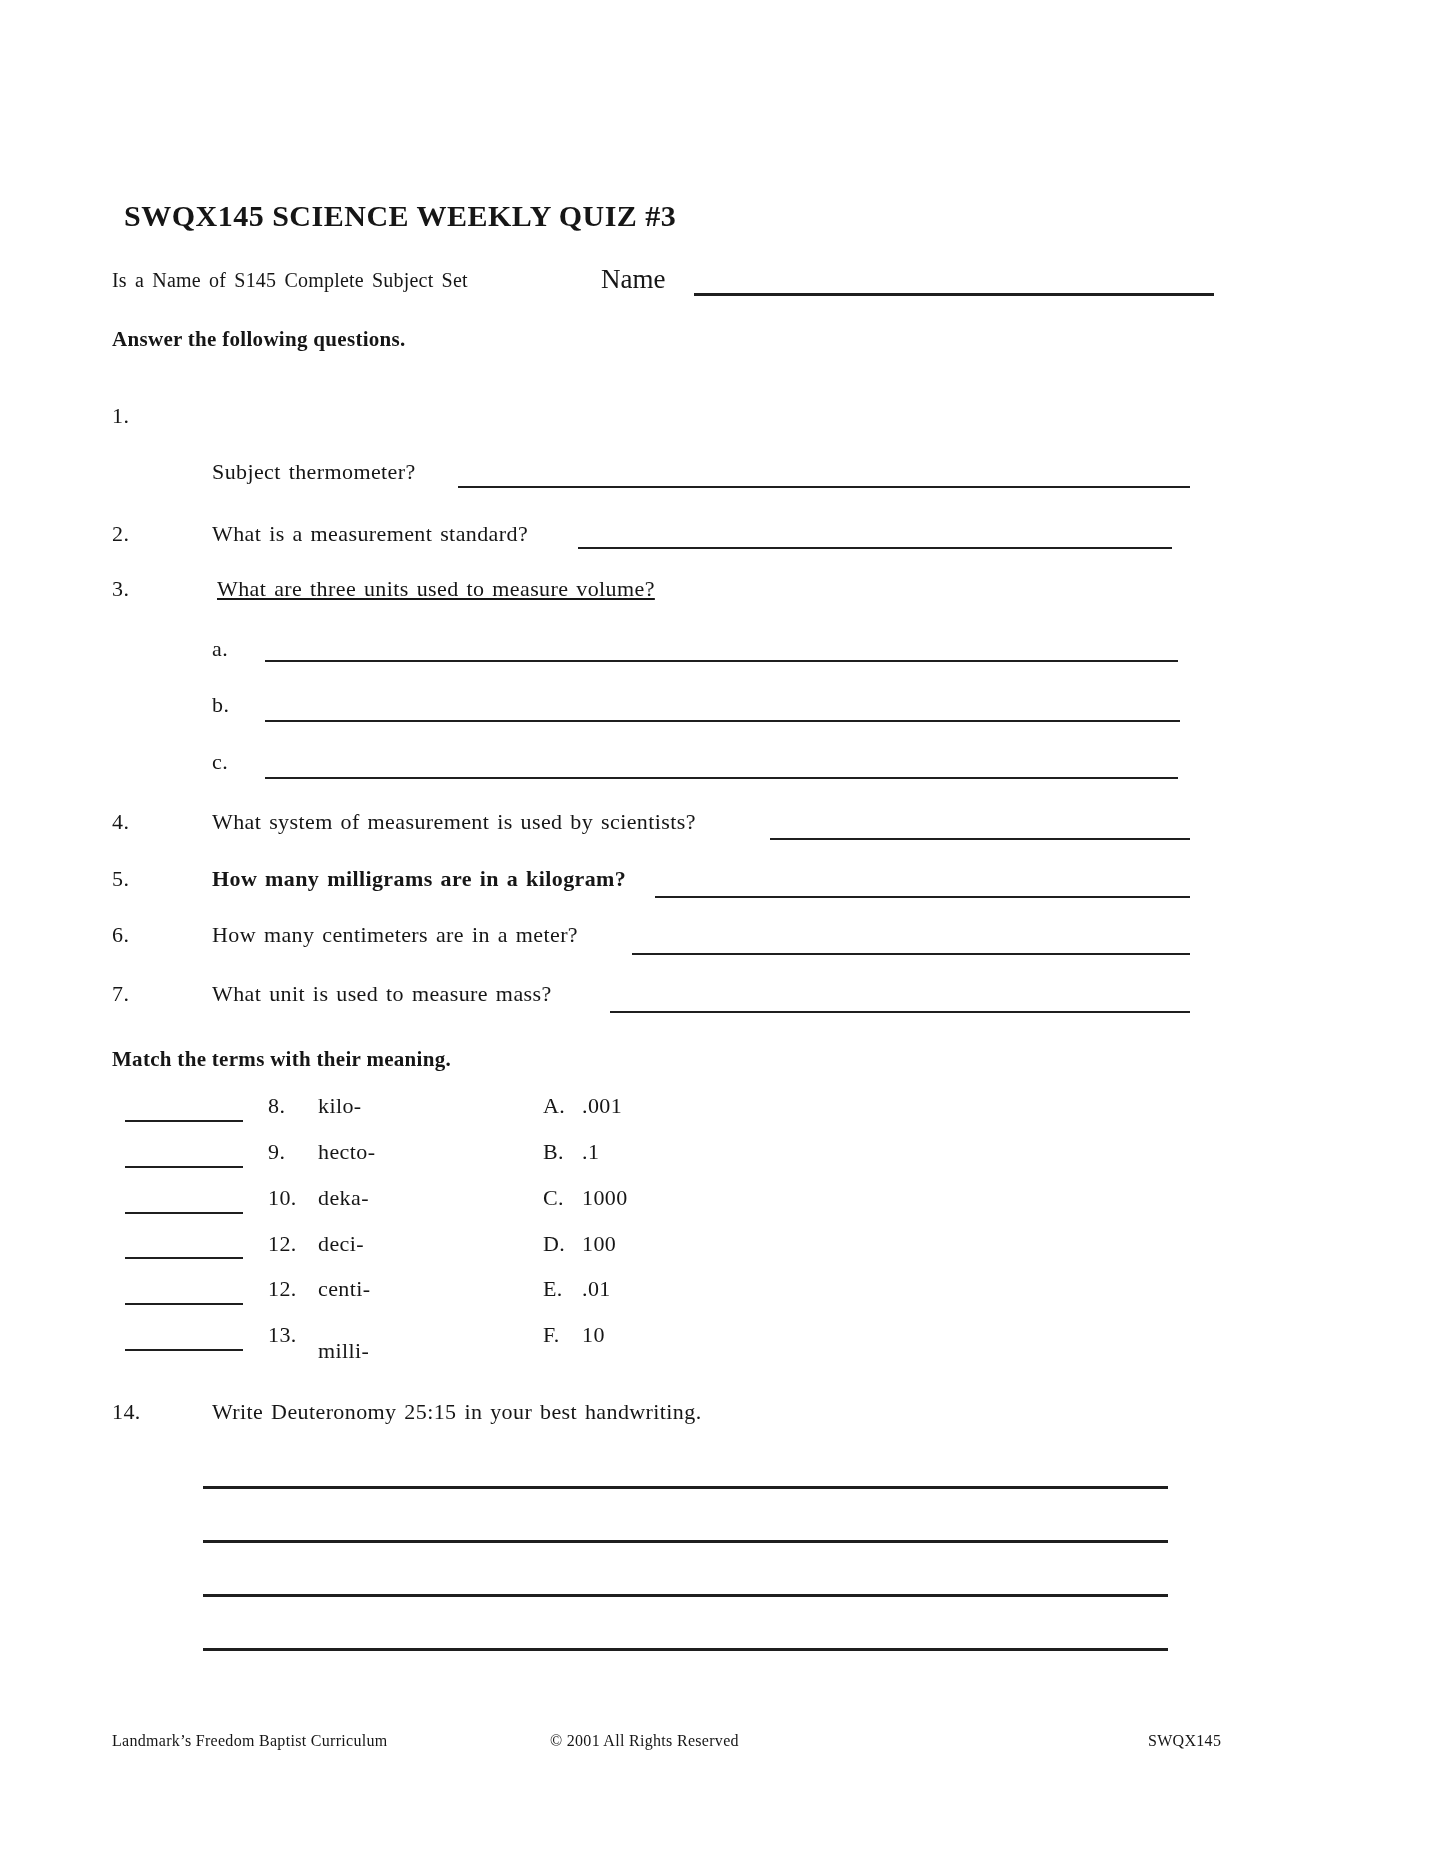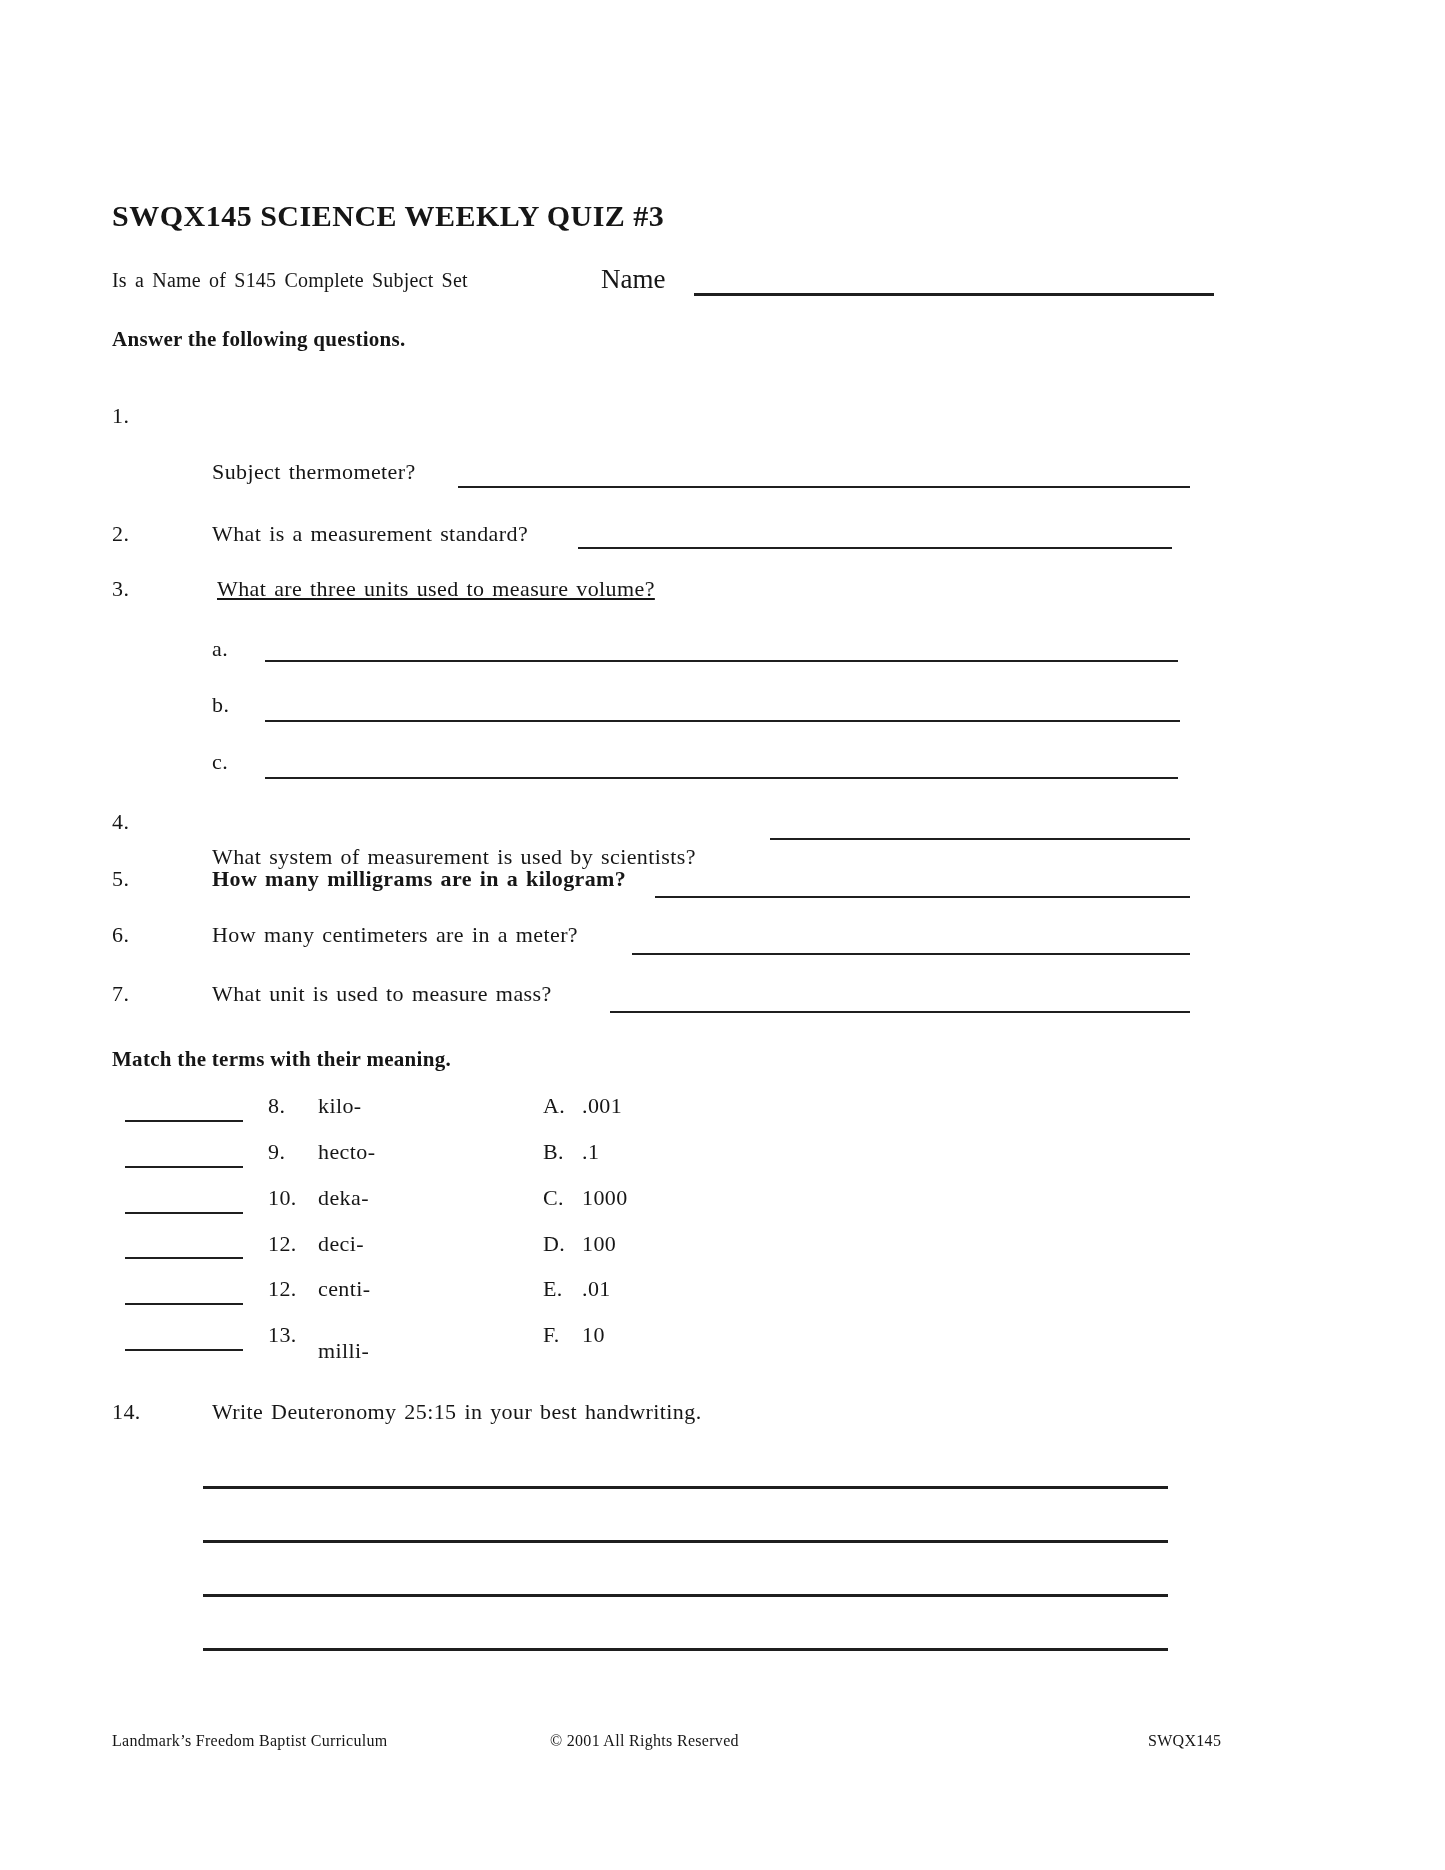--- a/index.html
+++ b/index.html
@@ -22,21 +22,21 @@
   .name-label { font-size: 27px; }
   .sec-header { font-size: 21px; font-weight: 700; letter-spacing: 0.3px; }
   .q { font-size: 22px; letter-spacing: 0.4px; word-spacing: 2px; }
   .footer { font-size: 16px; letter-spacing: 0.3px; }
 </style>
 </head>
 <body>
 
 <div class="page">
 
-  <div class="t title" style="left:112px; top:201px;">SWQX145 SCIENCE WEEKLY QUIZ #3</div>
+  <div class="t title" style="left:124px; top:201px;">SWQX145 SCIENCE WEEKLY QUIZ #3</div>
   <div class="t subtitle" style="left:112px; top:270px;">Is a Name of S145 Complete Subject Set</div>
   <div class="t name-label" style="left:601px; top:266px;">Name</div>
   <div class="line line3" style="left:694px; top:293px; width:520px;"></div>
 
   <div class="t sec-header" style="left:112px; top:329px;">Answer the following questions.</div>
 
   <div class="t q" style="left:112px; top:405px;">1.</div>
   <div class="t q" style="left:212px; top:461px;">Subject thermometer?</div>
   <div class="line" style="left:458px; top:486px; width:732px;"></div>
 
@@ -50,21 +50,21 @@
   <div class="t q" style="left:212px; top:638px;">a.</div>
   <div class="line" style="left:265px; top:660px; width:913px;"></div>
 
   <div class="t q" style="left:212px; top:694px;">b.</div>
   <div class="line" style="left:265px; top:720px; width:915px;"></div>
 
   <div class="t q" style="left:212px; top:751px;">c.</div>
   <div class="line" style="left:265px; top:777px; width:913px;"></div>
 
   <div class="t q" style="left:112px; top:811px;">4.</div>
-  <div class="t q" style="left:212px; top:811px;margin-top:35px;">What system of measurement is used by scientists?</div>
+  <div class="t q" style="left:212px; top:811px;">What system of measurement is used by scientists?</div>
   <div class="line" style="left:770px; top:838px; width:420px;"></div>
 
   <div class="t q" style="left:112px; top:868px;">5.</div>
   <div class="t q" style="left:212px; top:868px;font-weight:bold;">How many milligrams are in a kilogram?</div>
   <div class="line" style="left:655px; top:896px; width:535px;"></div>
 
   <div class="t q" style="left:112px; top:924px;">6.</div>
   <div class="t q" style="left:212px; top:924px;">How many centimeters are in a meter?</div>
   <div class="line" style="left:632px; top:953px; width:558px;"></div>
 

